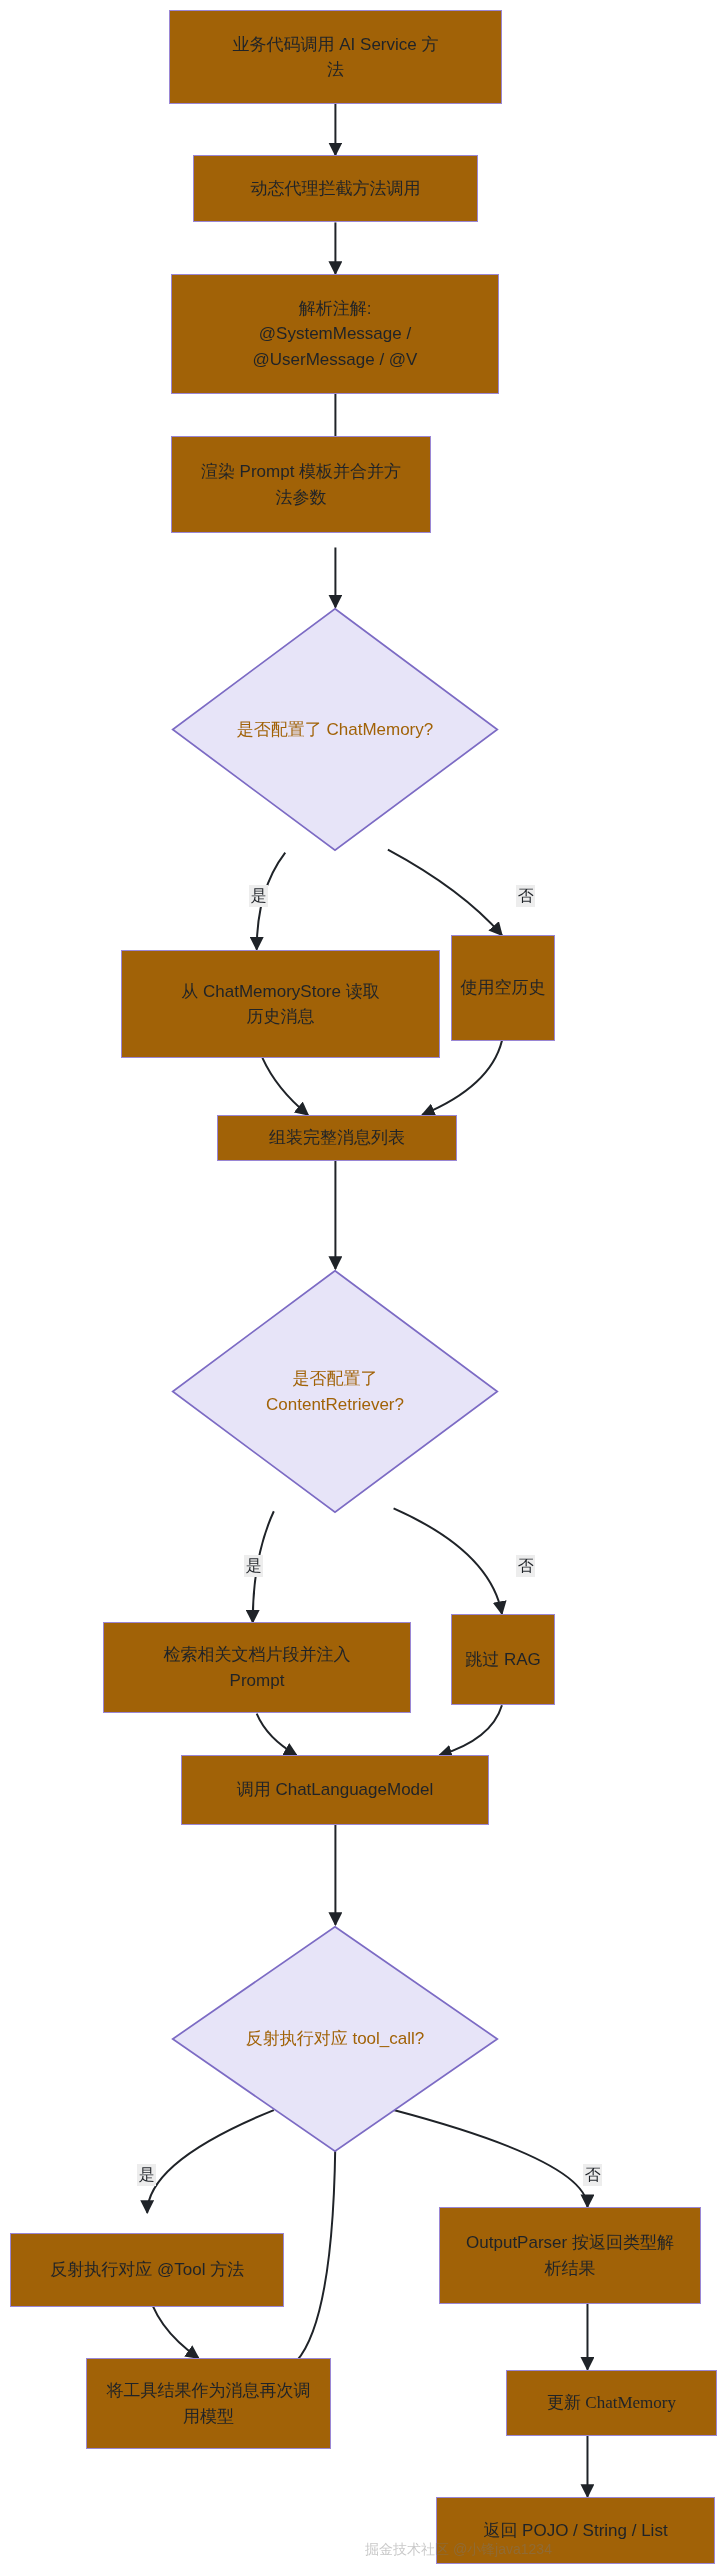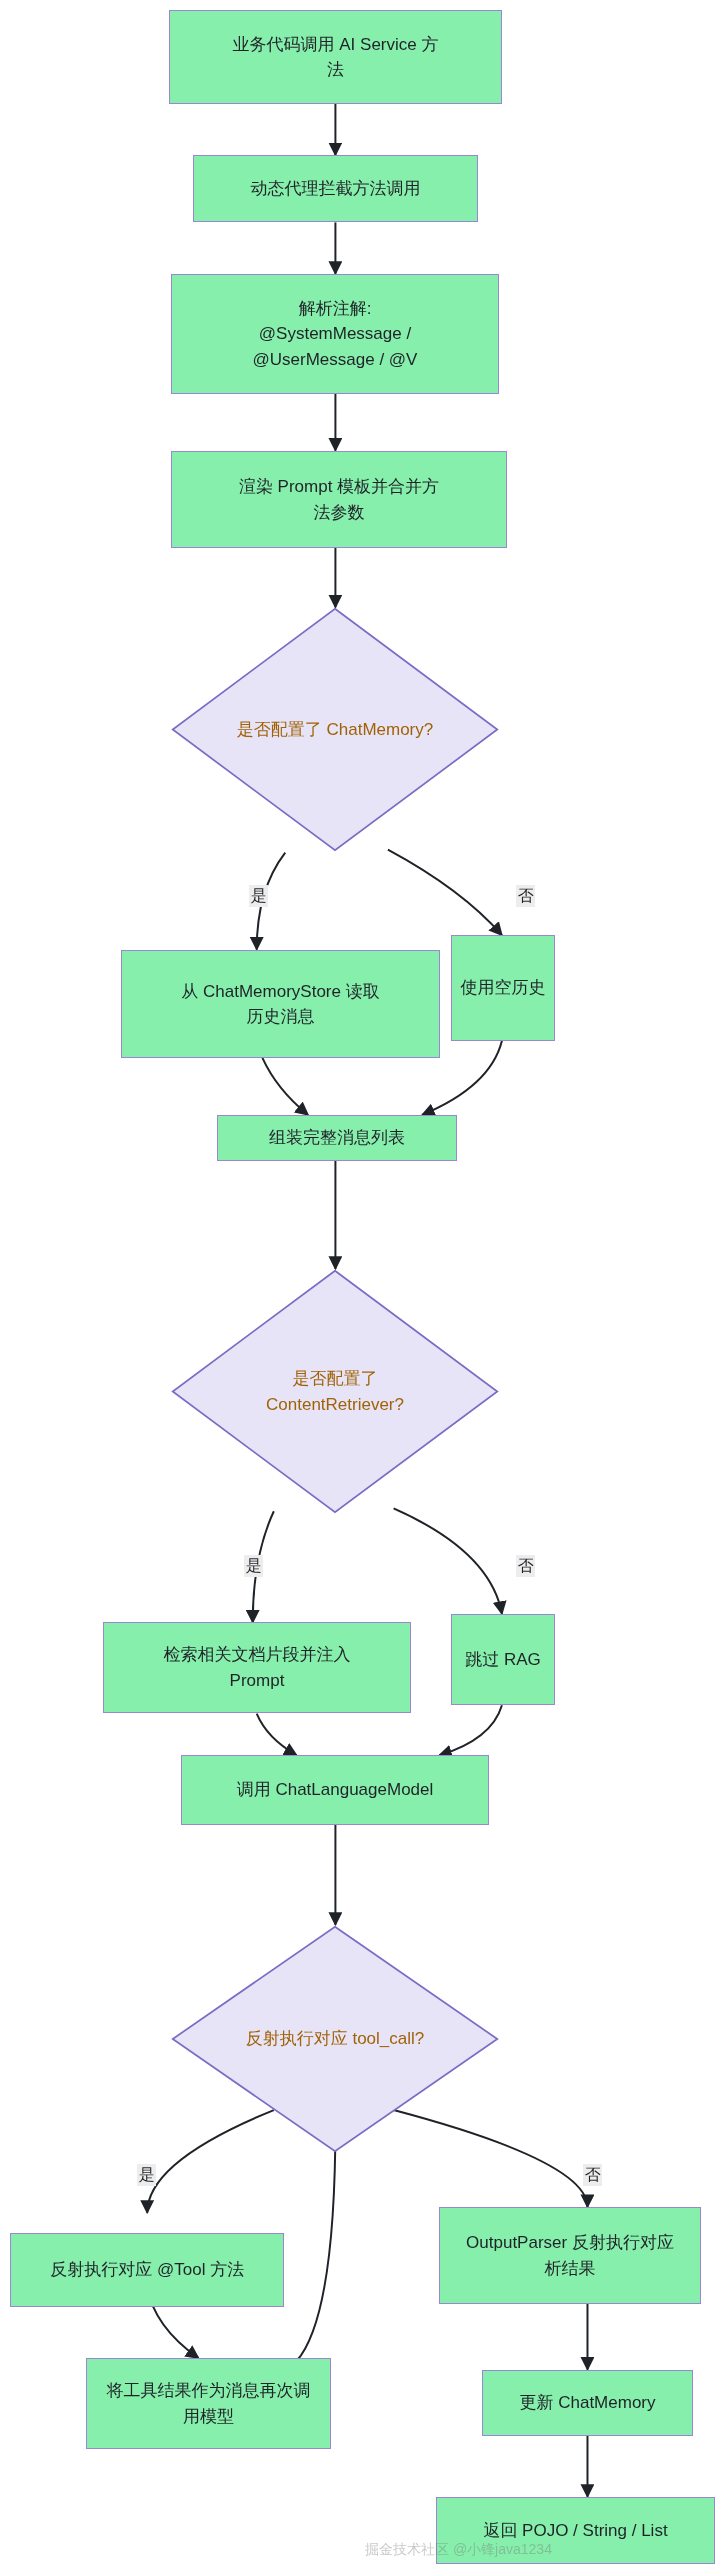--- a/index.html
+++ b/index.html
@@ -21,21 +21,21 @@
     position: absolute;
     left: 0;
     top: 0;
     width: 729px;
     height: 2576px;
     pointer-events: none;
   }
   .node {
     position: absolute;
     box-sizing: border-box;
-    background: #86efac;
+    background: #a16207;
     border: 1.1px solid #9A86D4;
     display: flex;
     align-items: center;
     justify-content: center;
     text-align: center;
     color: #1f2328;
     font-size: 17px;
     line-height: 1.5;
     padding: 9px 8px;
     white-space: pre-line;
@@ -144,21 +144,21 @@
 
   <div class="node" style="left:169px; top:10.3px; width:333px; height:94px;">业务代码调用 AI Service 方
 法</div>
 
   <div class="node" style="left:193px; top:155px; width:285px; height:67px;">动态代理拦截方法调用</div>
 
   <div class="node" style="left:171px; top:274px; width:328px; height:120px;">解析注解:
 @SystemMessage /
 @UserMessage / @V</div>
 
-  <div class="node" style="left:171px; top:451px; width:336px; height:97px;">渲染 Prompt 模板并合并方
+  <div class="node" style="left:171px; top:436px; width:260px; height:97px;">渲染 Prompt 模板并合并方
 法参数</div>
 
   <div class="decision" style="left:171px; top:607px; width:328px; height:245px;">
     <svg class="diamond-shape" viewBox="0 0 576 430" preserveAspectRatio="none">
       <polygon points="288,3 573,215 288,427 3,215" fill="#E7E4F8" stroke="#7C6BC4" stroke-width="3"></polygon>
     </svg>
     <div class="decision-label">是否配置了 ChatMemory?</div>
   </div>
 
   <span class="edge-label" style="left:249px; top:885px;">是</span>
@@ -194,26 +194,26 @@
       <polygon points="288,3 573,200 288,397 3,200" fill="#E7E4F8" stroke="#7C6BC4" stroke-width="3"></polygon>
     </svg>
     <div class="decision-label">反射执行对应 tool_call?</div>
   </div>
 
   <span class="edge-label" style="left:137px; top:2164px;">是</span>
   <span class="edge-label" style="left:583px; top:2164px;">否</span>
 
   <div class="node" style="left:10.3px; top:2213px; width:274px; height:74px;margin-top:20px;">反射执行对应 @Tool 方法</div>
 
-  <div class="node" style="left:439px; top:2207px; width:262px; height:97px;">OutputParser 反射执行对应
+  <div class="node" style="left:439px; top:2207px; width:262px; height:97px;">OutputParser 按返回类型解
 析结果</div>
 
   <div class="node" style="left:86px; top:2358px; width:245px; height:91px;">将工具结果作为消息再次调
 用模型</div>
 
-  <div class="node" style="left:482px; top:2370px; width:211px; height:66px;">更新 ChatMemory</div>
+  <div class="node" style="left:506px; top:2370px; width:211px; height:66px;font-family:Liberation Serif, serif;">更新 ChatMemory</div>
 
   <div class="node" style="left:436px; top:2497px; width:279px; height:67px;">返回 POJO / String / List</div>
 
   <span class="watermark" style="left:365px; top:2541px;">掘金技术社区 @小锋java1234</span>
 
 </div>
 
 
 </body></html>

